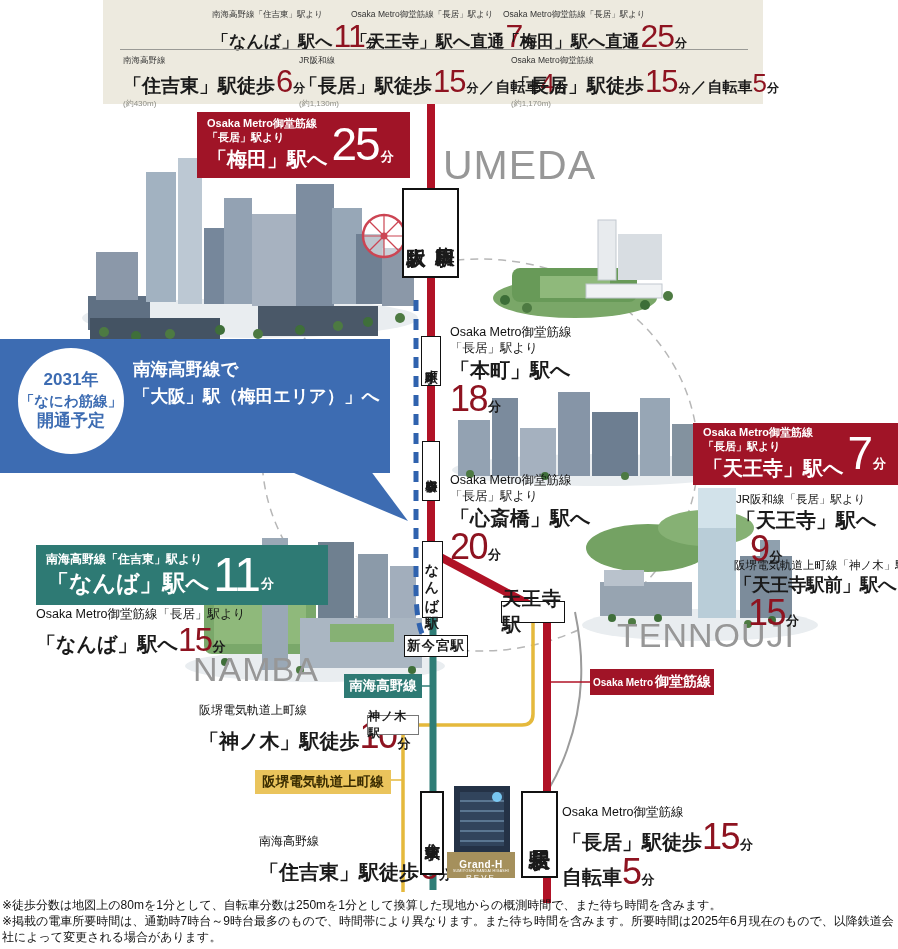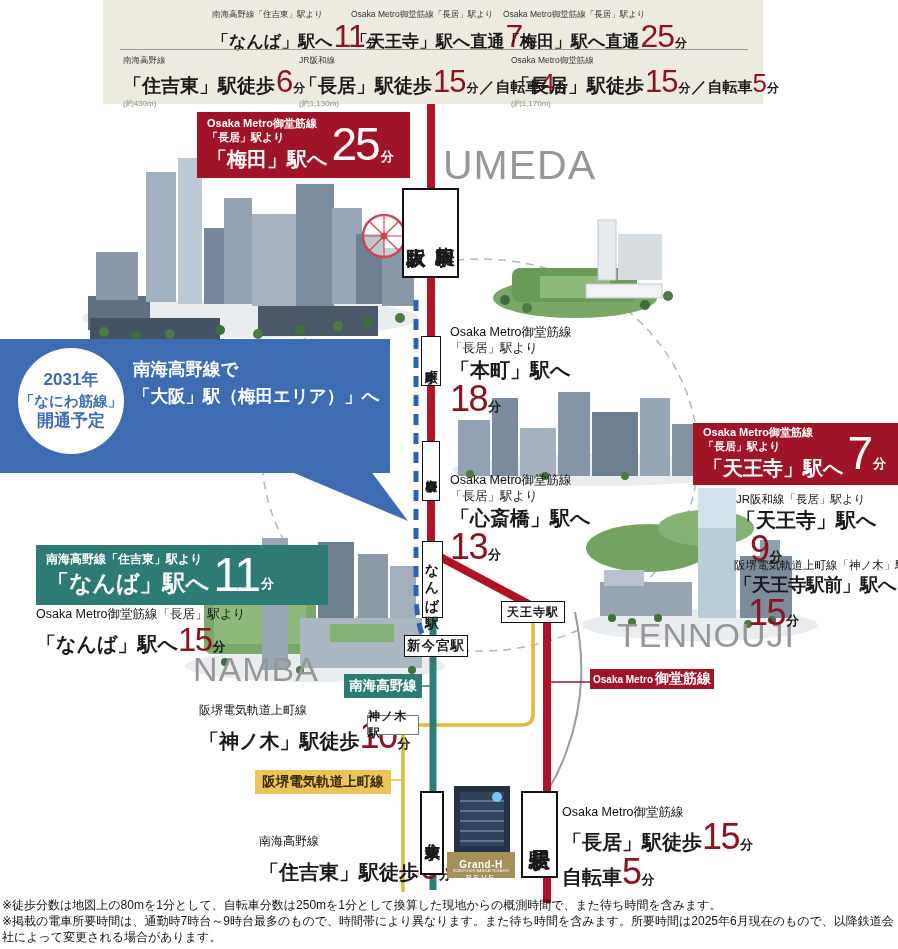--- a/index.html
+++ b/index.html
@@ -333,21 +333,21 @@
         <span class="r-num">18</span>
         <span class="r-unit">分</span>
       </div>
   </div>
 
   <div class="route" style="left:450px;top:472px;">
     <div class="r-small">Osaka Metro御堂筋線</div>
     <div class="r-small">「長居」駅より</div>
     <div class="r-dest">「心斎橋」駅へ</div>
     <div class="r-line">
-        <span class="r-num">13</span>
+        <span class="r-num">20</span>
         <span class="r-unit">分</span>
       </div>
   </div>
 
   <div class="route" style="left:36px;top:606px;">
     <div class="r-small">Osaka Metro御堂筋線「長居」駅より</div>
     <div class="r-line" style="margin-top:2px;">
       <span class="r-dest" style="margin-top:0;">「なんば」駅へ</span>
       <span class="r-num" style="font-size:33px;">15</span>
       <span class="r-unit">分</span>
@@ -405,27 +405,27 @@
   </div>
 
   <div class="pill" style="left:402px;top:188px;width:57px;height:90px;gap:3px;">
     <span class="vcol" style="font-size:19px;">大阪駅</span>
     <span class="vcol" style="font-size:19px;">梅田駅</span>
   </div>
   <div class="pill pill-v" style="left:421px;top:336px;width:20px;height:50px;font-size:12.5px;border-width:1.5px;">本町駅</div>
   <div class="pill pill-v" style="left:422px;top:441px;width:18px;height:60px;font-size:11.5px;border-width:1.5px;">心斎橋駅</div>
   <div class="pill pill-v" style="left:422px;top:541px;width:21px;height:77px;font-size:14px;border-width:1.5px;">なんば駅</div>
   <div class="pill pill-h" style="left:404px;top:635px;width:64px;height:22px;font-size:13.5px;border-width:1.5px;">新今宮駅</div>
-  <div class="pill pill-h" style="left:501px;top:601px;width:64px;height:22px;font-size:12px;border-width:1.5px;">天王寺駅</div>
+  <div class="pill pill-h" style="left:501px;top:601px;width:64px;height:22px;font-size:19px;border-width:1.5px;">天王寺駅</div>
   <div class="pill pill-h" style="left:367px;top:715px;width:52px;height:20px;font-size:12px;border:1px solid #777;">神ノ木駅</div>
   <div class="pill pill-v" style="left:420px;top:791px;width:24px;height:84px;font-size:15px;">住吉東駅</div>
   <div class="pill pill-v" style="left:521px;top:791px;width:37px;height:87px;font-size:21px;">長居駅</div>
 
   <div class="lnlabel" style="left:344px;top:674px;width:78px;height:24px;background:var(--teal);color:#fff;font-size:13.5px;">南海高野線</div>
-  <div class="lnlabel" style="left:590px;top:669px;width:124px;height:20px;background:var(--red);color:#fff;">
+  <div class="lnlabel" style="left:590px;top:669px;width:124px;height:26px;background:var(--red);color:#fff;">
     <span style="font-size:10px;margin-right:2px;">Osaka Metro</span>
     <span style="font-size:14px;">御堂筋線</span>
   </div>
   <div class="lnlabel" style="left:255px;top:770px;width:136px;height:24px;background:var(--label-yellow);color:#3a2c00;font-size:13.5px;">阪堺電気軌道上町線</div>
 
   <div id="grandh-logo">
     <div class="g1">Grand-H</div>
     <div class="g2">SUMIYOSHI BANDAI HIGASHI</div>
     <div class="g3">REVE</div>
   </div>

